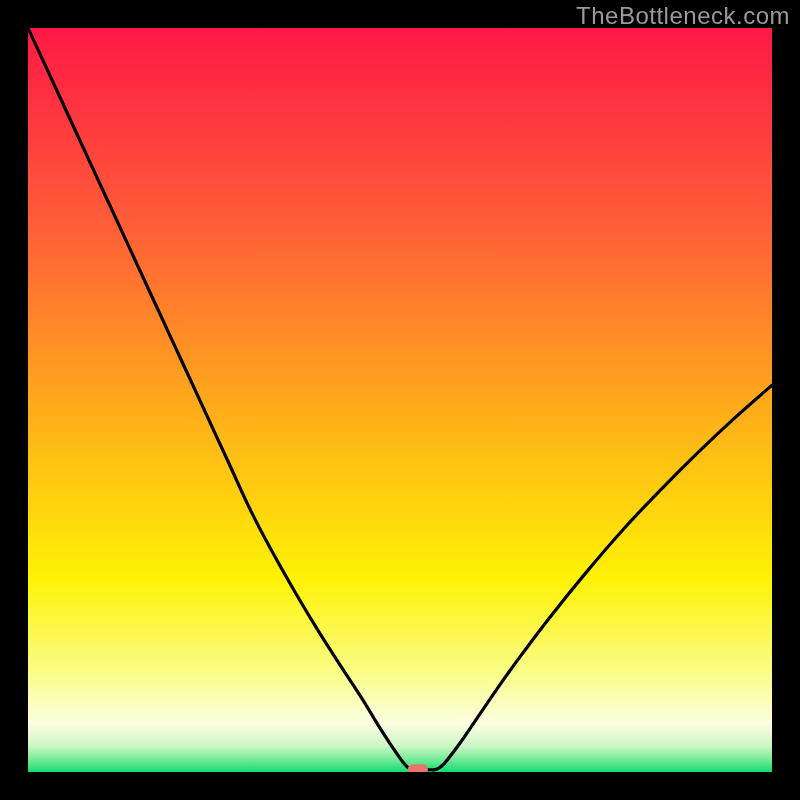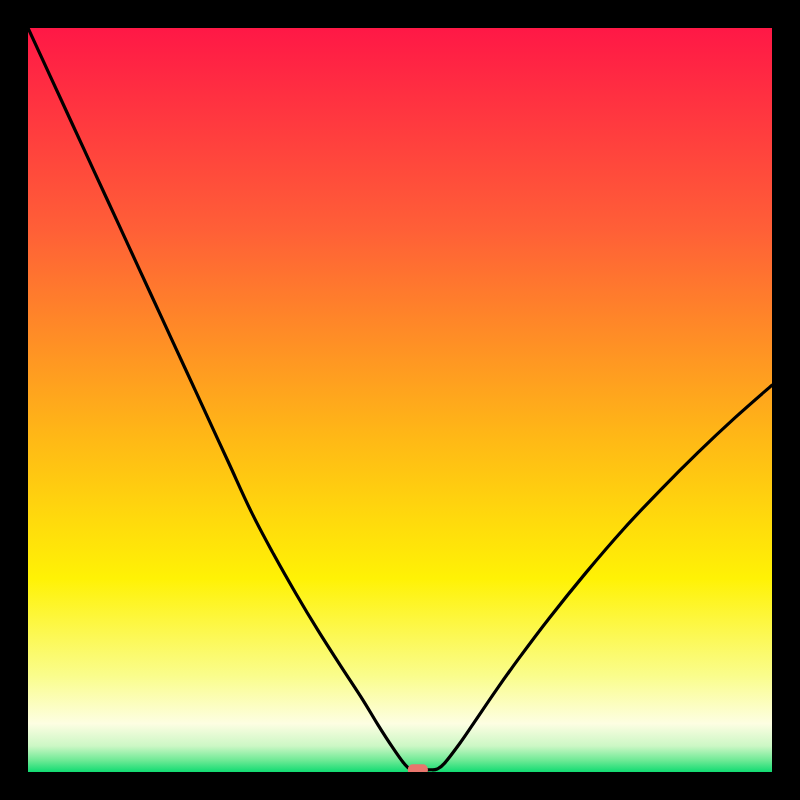--- a/index.html
+++ b/index.html
@@ -33,20 +33,21 @@
     top: 28px;
     width: 744px;
     height: 744px;
   }
   svg { display: block; }
 </style>
 </head>
 <body>
 
 <div class="frame">
+  <div class="watermark">TheBottleneck.com</div>
   <div class="plot-holder">
     <svg id="plot-svg" width="744" height="744" viewBox="0 0 744 744">
       <defs>
         <linearGradient id="bg-grad" x1="0" y1="0" x2="0" y2="1">
             <stop offset="0%" stop-color="#ff1846"></stop>
             <stop offset="27%" stop-color="#ff5f37"></stop>
             <stop offset="55.00000000000001%" stop-color="#ffb816"></stop>
             <stop offset="74%" stop-color="#fff205"></stop>
             <stop offset="87%" stop-color="#fafd8b"></stop>
             <stop offset="93.5%" stop-color="#fdfee2"></stop>

